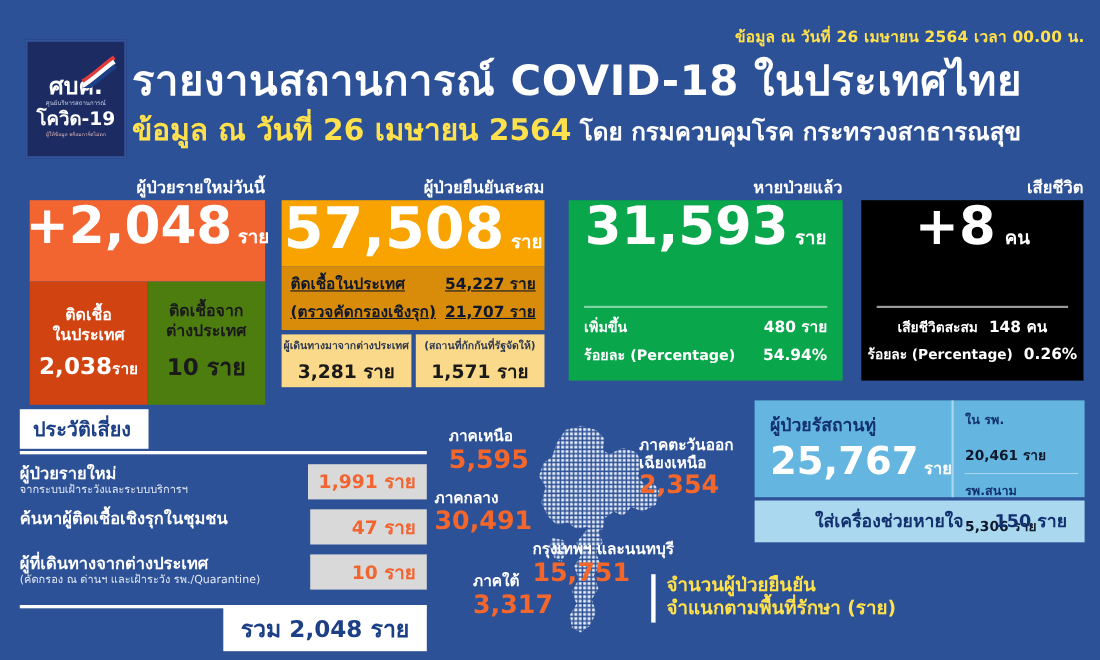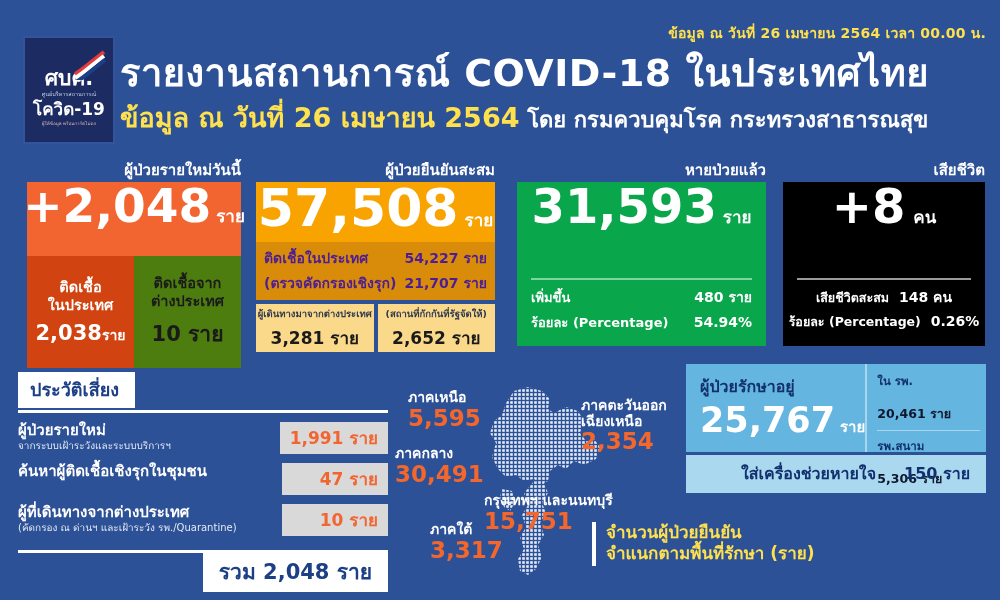--- a/index.html
+++ b/index.html
@@ -69,21 +69,21 @@
   .c2{position:absolute;left:256px;top:182px;width:239px;}
   .c2 .big{
     background:#f8a300;height:60px;
     display:flex;align-items:baseline;justify-content:center;
   }
   .c2 .big .n{color:#fff;font-size:52px;font-weight:bold;line-height:1;}
   .c2 .big .u{color:#fff;font-size:17px;font-weight:bold;margin-left:6px;}
   .c2 .mid{background:#d98c0a;padding:5px 8px 6px 8px;}
   .c2 .mid .ln{
     display:flex;justify-content:space-between;align-items:center;
-    color:#4c1d95;font-size:14px;font-weight:bold;white-space:nowrap;
+    color:#0f172a;font-size:14px;font-weight:bold;white-space:nowrap;text-decoration:underline;
   }
   .c2 .mid .ln + .ln{margin-top:3px;}
   .c2 .sub{display:flex;gap:4px;margin-top:4px;height:48px;}
   .c2 .sub .box{
     flex:1;background:#fbd98a;display:flex;flex-direction:column;
     align-items:center;justify-content:center;
   }
   .c2 .sub .box .t{color:#2f3a50;font-size:9.5px;font-weight:bold;white-space:nowrap;}
   .c2 .sub .box .v{color:#1a1a1a;font-size:17px;font-weight:bold;margin-top:3px;}
 
@@ -232,21 +232,21 @@
         <span>21,707 ราย</span>
       </div>
     </div>
     <div class="sub">
       <div class="box">
         <div class="t">ผู้เดินทางมาจากต่างประเทศ</div>
         <div class="v">3,281 ราย</div>
       </div>
       <div class="box">
         <div class="t">(สถานที่กักกันที่รัฐจัดให้)</div>
-        <div class="v">2,652 ราย</div>
+        <div class="v">1,571 ราย</div>
       </div>
     </div>
   </div>
 
   <div class="c3">
     <div class="big">
       <span class="n">31,593</span>
       <span class="u">ราย</span>
     </div>
     <div class="rule"></div>
@@ -355,21 +355,21 @@
   </div>
 
   <div class="reg" style="left:430px;top:522px;">
     <div class="rl">ภาคใต้</div>
     <div class="rv">3,317</div>
   </div>
 
   <div class="treat">
     <div class="top">
       <div class="lcol">
-        <div class="h">ผู้ป่วยรักษาอยู่</div>
+        <div class="h">ผู้ป่วยรัสถานทู่</div>
         <div class="bl">
           <span class="n">25,767</span>
           <span class="u">ราย</span>
         </div>
       </div>
       <div class="rcol">
         <div class="grp">
           <div class="k">ใน รพ.</div>
           <div class="v">20,461 ราย</div>
         </div>

